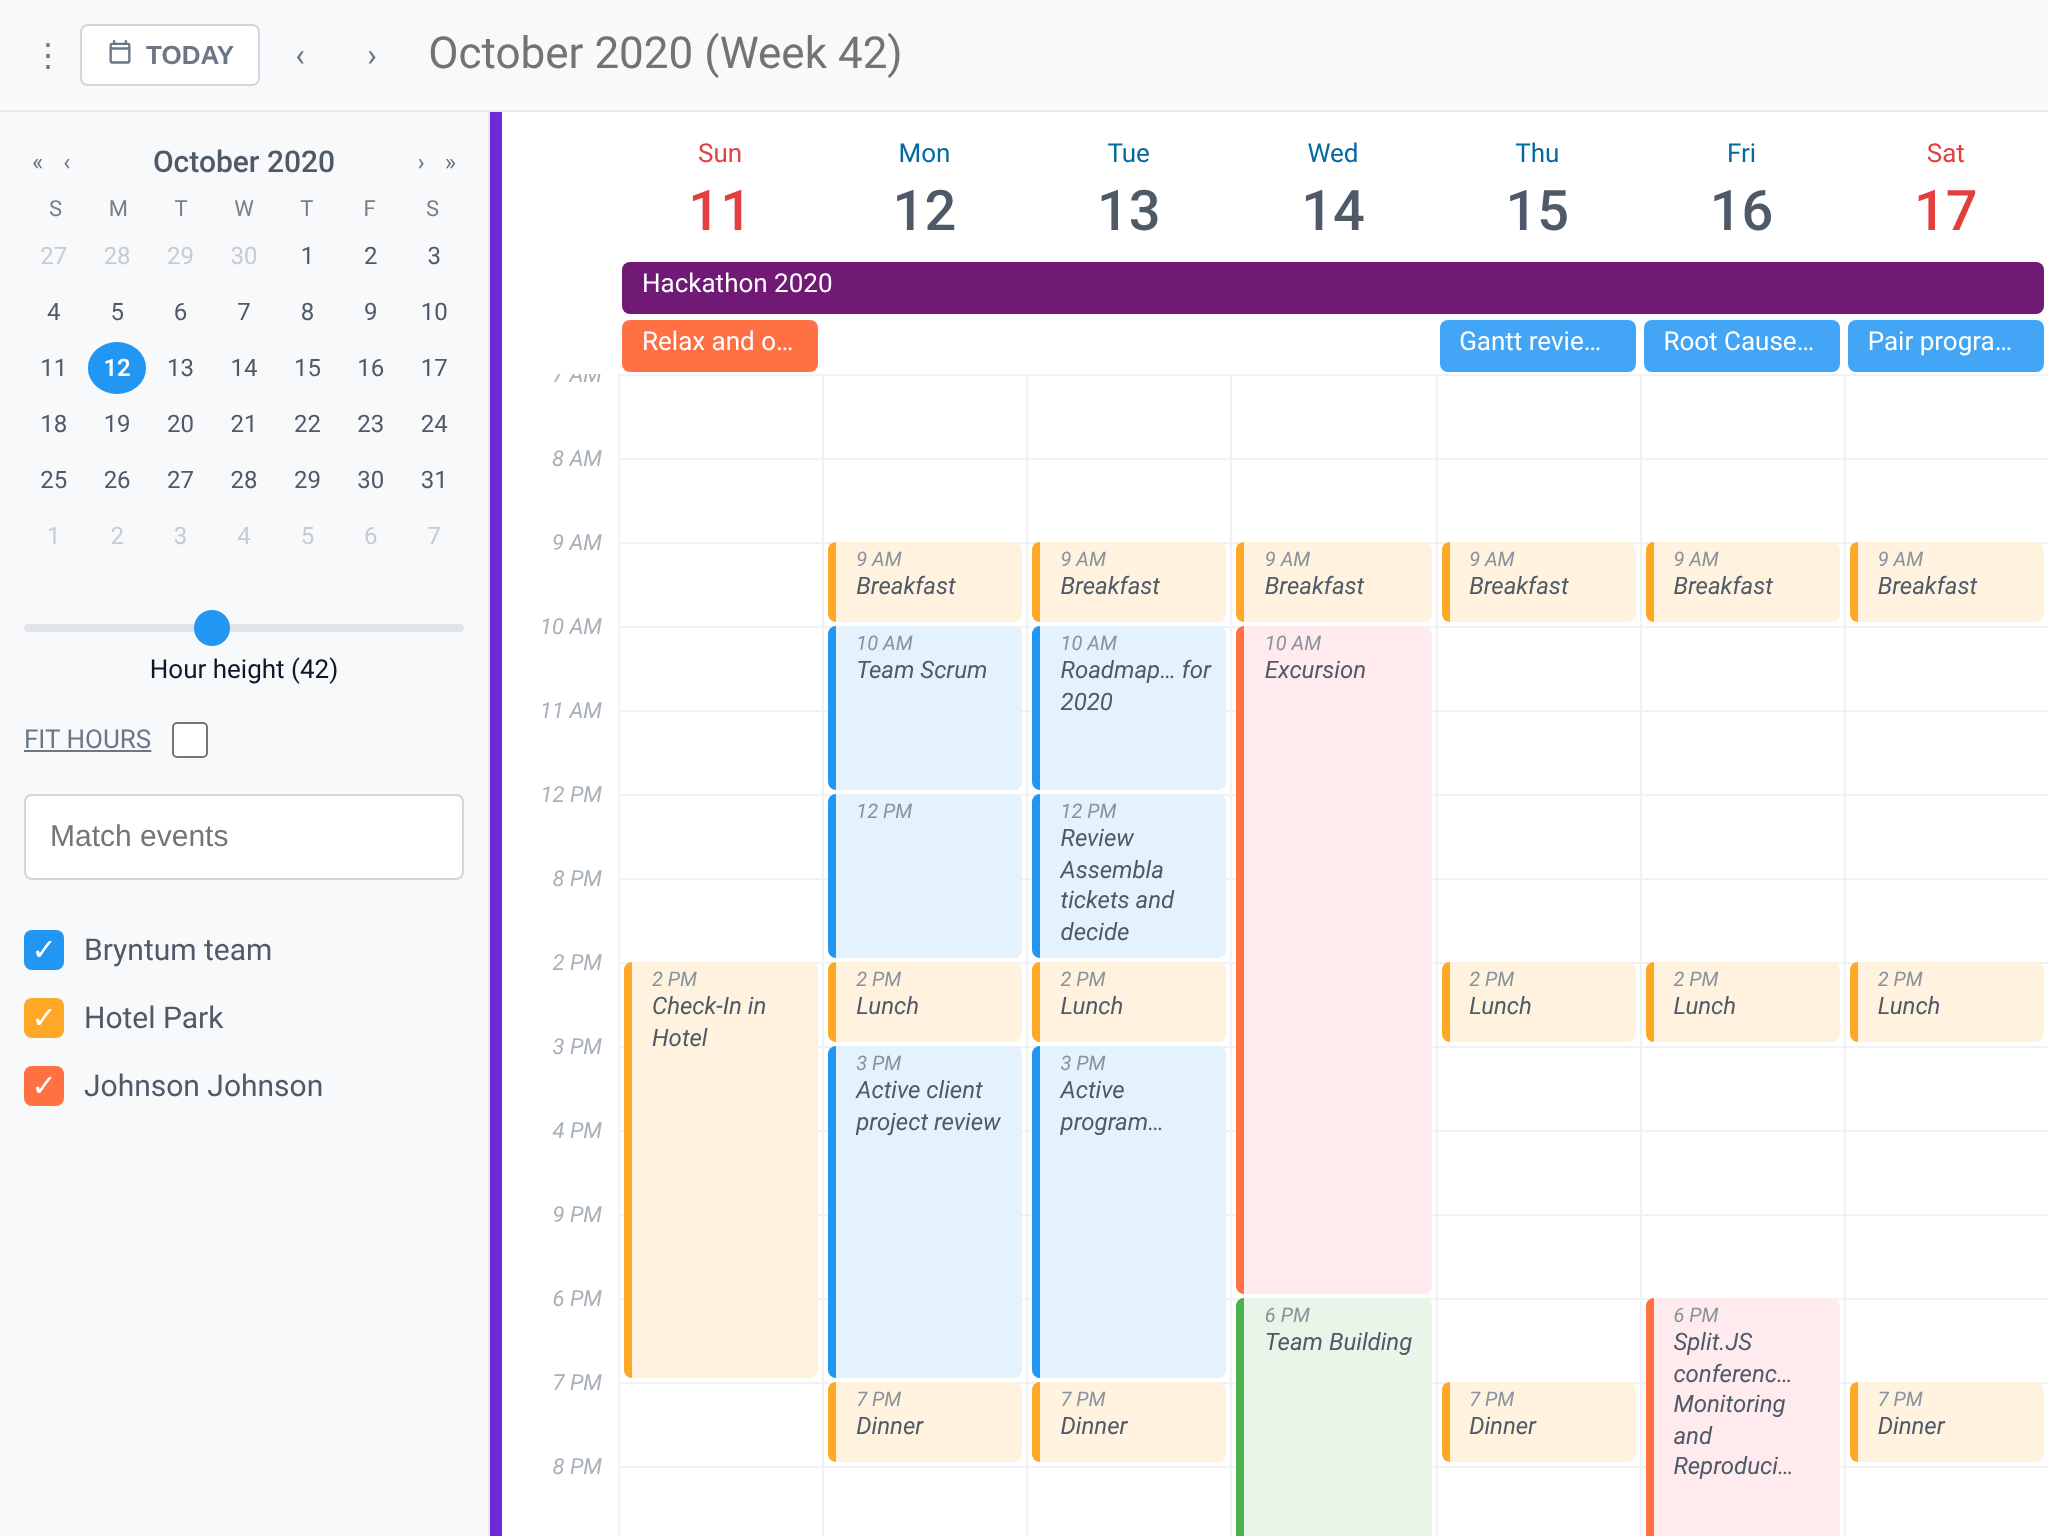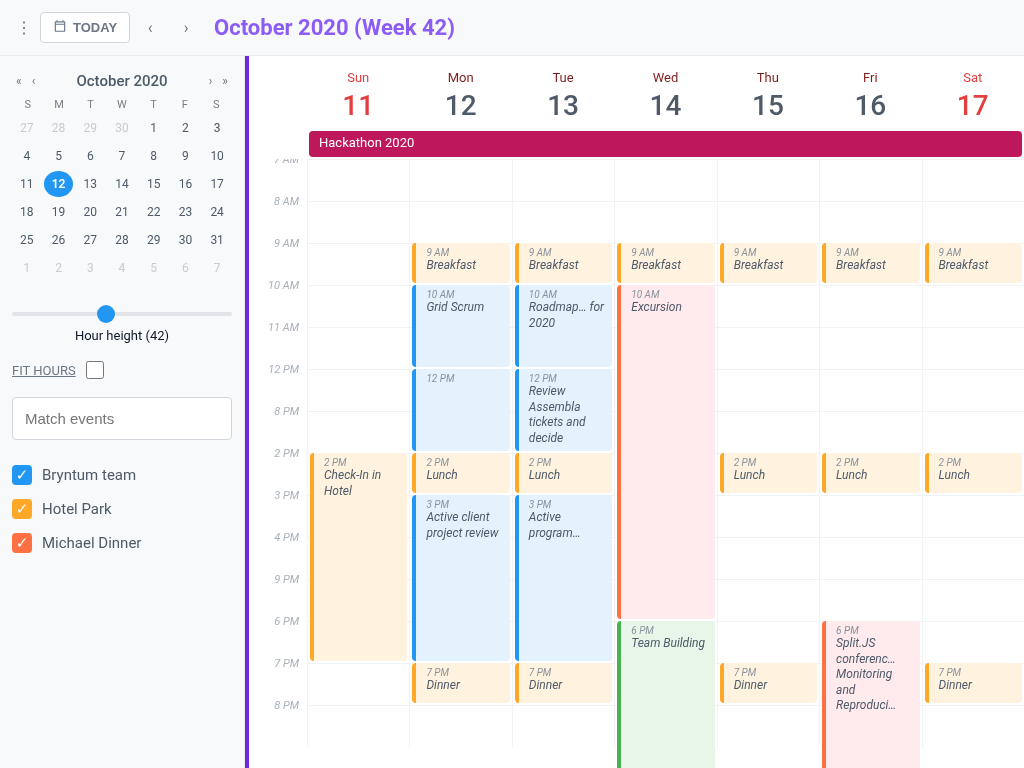--- a/index.html
+++ b/index.html
@@ -3,21 +3,21 @@
 <meta charset="utf-8">
 <style>
 * { box-sizing: border-box; margin: 0; padding: 0; }
 body { font-family: -apple-system, BlinkMacSystemFont, "Segoe UI", Roboto, sans-serif; background: #fff; color: #4f5a68; width: 1024px; height: 768px; overflow: hidden; }
 
 .topbar { height: 56px; border-bottom: 1px solid #e8ecef; display: flex; align-items: center; padding: 0 12px; gap: 4px; background: #f8f9fa; }
 .topbar .kebab { width: 24px; height: 32px; display: flex; align-items: center; justify-content: center; cursor: pointer; color: #6c757d; }
 .today-btn { border: 1px solid #d0d6dc; background: #fff; padding: 6px 12px; border-radius: 4px; display: flex; align-items: center; gap: 6px; font-size: 13px; font-weight: 600; color: #6b7785; cursor: pointer; }
 .today-btn svg { width: 14px; height: 14px; }
 .nav-arrow { width: 32px; height: 32px; display: flex; align-items: center; justify-content: center; cursor: pointer; color: #6c757d; }
-.title { font-size: 22px; font-weight: 700; color: #8b5cf6; margin-left: 8px; }
+.title { font-size: 22px; font-weight: 400; color: #737373; margin-left: 8px; }
 
 .main { display: flex; height: calc(768px - 56px); }
 .sidebar { width: 245px; border-right: 1px solid #e8ecef; padding: 16px 12px; background: #f8f9fa; }
 .mini-header { display: flex; align-items: center; justify-content: space-between; margin-bottom: 8px; }
 .mini-title { font-size: 15px; font-weight: 500; color: #4e5a68; }
 .mini-nav { display: flex; gap: 2px; color: #6c757d; }
 .mini-nav span { cursor: pointer; padding: 2px 4px; font-size: 12px; }
 .dow { display: grid; grid-template-columns: repeat(7, 1fr); text-align: center; font-size: 11px; color: #787f87; margin-bottom: 4px; }
 .dates { display: grid; grid-template-columns: repeat(7, 1fr); gap: 2px; font-size: 12px; }
 .dates div { height: 26px; display: flex; align-items: center; justify-content: center; cursor: pointer; border-radius: 50%; }
@@ -32,31 +32,31 @@
 
 .fit-hours { display: flex; align-items: center; gap: 10px; font-size: 13px; color: #6b7785; margin-top: 18px; text-decoration: underline; }
 .fit-hours input { width: 18px; height: 18px; }
 
 .match-input { width: 100%; border: 1px solid #d0d6dc; border-radius: 4px; padding: 12px 12px; font-size: 15px; margin-top: 18px; color: #4e5a68; background: #fff; }
 
 .res-list { margin-top: 18px; }
 .res-item { display: flex; align-items: center; gap: 10px; font-size: 15px; color: #4e5a68; padding: 7px 0; }
 .chk { width: 20px; height: 20px; border-radius: 4px; display: flex; align-items: center; justify-content: center; color: #fff; flex-shrink: 0; }
 
-.calendar { flex: 1; display: flex; flex-direction: column; border-left: 4px solid #6d28d9; }
+.calendar { flex: 1; display: flex; flex-direction: column; border-left: 6px solid #6d28d9; }
 
 .cal-header { display: flex; padding-left: 58px; }
 .cal-header .day { flex: 1; text-align: center; padding: 14px 0 8px; }
-.cal-header .dname { font-size: 13px; color: #7f1d1d; }
+.cal-header .dname { font-size: 13px; color: #0369a1; }
 .cal-header .dnum { font-size: 28px; font-weight: 500; color: #4e5a68; margin-top: 4px; }
 .cal-header .wknd .dname, .cal-header .wknd .dnum { color: #e23f3f; }
 
 .allday { padding-left: 58px; }
 .banner { height: 26px; border-radius: 4px; color: #fff; font-size: 13px; padding: 4px 10px; margin: 1px 2px; white-space: nowrap; overflow: hidden; text-overflow: ellipsis; }
-.banner.green { background: #be185d; position: relative; }
+.banner.green { background: #701a75; position: relative; }
 .banner.green::after { content: ""; position: absolute; right: -12px; top: 0; border-left: 12px solid #4caf50; border-top: 13px solid transparent; border-bottom: 13px solid transparent; }
 .banner.orange { background: #ff7043; }
 .banner.blue { background: #42a5f5; }
 
 .scroll-area { flex: 1; overflow-y: auto; position: relative; font-style: italic; }
 .time-grid { display: flex; }
 .time-col { width: 58px; flex-shrink: 0; }
 .time-col div { height: 42px; font-size: 11px; color: #a8b0b9; text-align: right; padding-right: 8px; position: relative; top: -6px; }
 .grid-cols { flex: 1; display: flex; position: relative; }
 .grid-col { flex: 1; border-left: 1px solid #f0f2f4; position: relative; }
@@ -168,21 +168,21 @@
         <div class="res-item">
           <div class="chk" style="background: rgb(33, 150, 243);">✓</div>
           <span>Bryntum team</span>
         </div>
         <div class="res-item">
           <div class="chk" style="background: rgb(255, 167, 38);">✓</div>
           <span>Hotel Park</span>
         </div>
         <div class="res-item">
           <div class="chk" style="background: rgb(255, 112, 67);">✓</div>
-          <span>Michael Dinner</span>
+          <span>Johnson Johnson</span>
         </div>
       </div>
   </div>
 
   <div class="calendar">
     <div class="cal-header" id="calhdr">
         <div class="day wknd">
           <div class="dname">Sun</div>
           <div class="dnum">11</div>
         </div>
@@ -207,20 +207,37 @@
           <div class="dnum">16</div>
         </div>
         <div class="day wknd">
           <div class="dname">Sat</div>
           <div class="dnum">17</div>
         </div>
       </div>
     <div class="allday">
       <div id="allday1" style="display:flex;margin-bottom:1px;">
           <div class="banner green" style="flex: 1 1 0%;">Hackathon 2020</div>
+        </div>
+      <div id="allday2" style="display:flex;">
+          <div style="flex: 1 1 0%;">
+            <div class="banner orange">Relax and o…</div>
+          </div>
+          <div style="flex: 1 1 0%;"></div>
+          <div style="flex: 1 1 0%;"></div>
+          <div style="flex: 1 1 0%;"></div>
+          <div style="flex: 1 1 0%;">
+            <div class="banner blue">Gantt revie…</div>
+          </div>
+          <div style="flex: 1 1 0%;">
+            <div class="banner blue">Root Cause…</div>
+          </div>
+          <div style="flex: 1 1 0%;">
+            <div class="banner blue">Pair progra…</div>
+          </div>
         </div>
     </div>
     <div class="scroll-area" id="scroll">
       <div class="time-grid">
         <div class="time-col" id="timecol">
             <div>7 AM</div>
             <div>8 AM</div>
             <div>9 AM</div>
             <div>10 AM</div>
             <div>11 AM</div>
@@ -269,21 +286,21 @@
               <div class="hour-line"></div>
               <div class="hour-line"></div>
               <div class="hour-line"></div>
               <div class="hour-line"></div>
               <div class="event " style="top: 84px; height: 40px;">
                 <div class="etime">9 AM</div>
                 <div class="etitle">Breakfast</div>
               </div>
               <div class="event blue" style="top: 126px; height: 82px;">
                 <div class="etime">10 AM</div>
-                <div class="etitle">Grid Scrum</div>
+                <div class="etitle">Team Scrum</div>
               </div>
               <div class="event blue" style="top: 210px; height: 82px;">
                 <div class="etime">12 PM</div>
               </div>
               <div class="event " style="top: 294px; height: 40px;">
                 <div class="etime">2 PM</div>
                 <div class="etitle">Lunch</div>
               </div>
               <div class="event blue" style="top: 336px; height: 166px;">
                 <div class="etime">3 PM</div>

